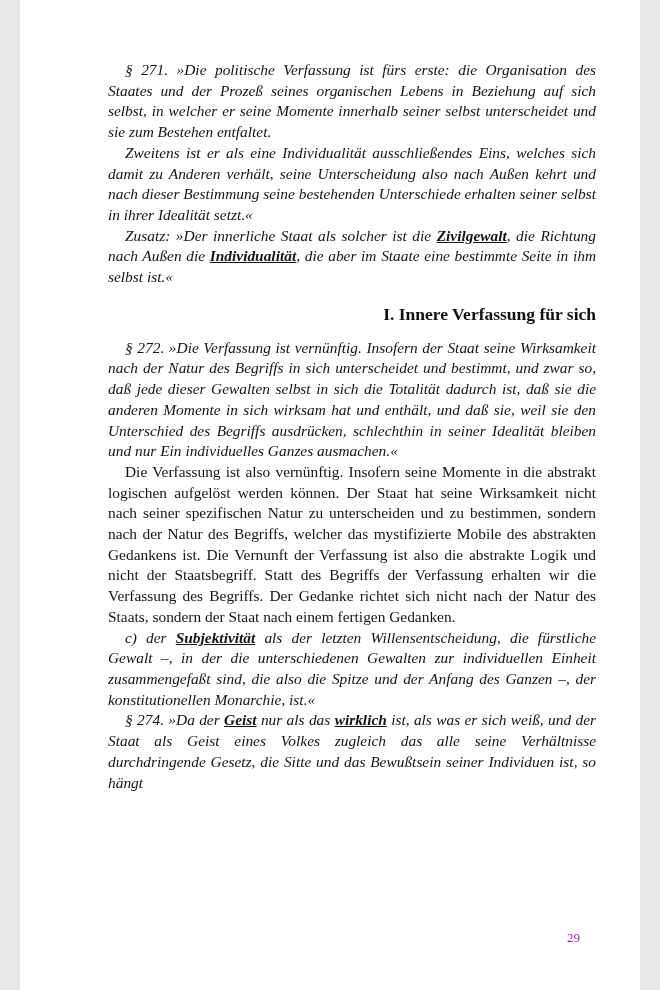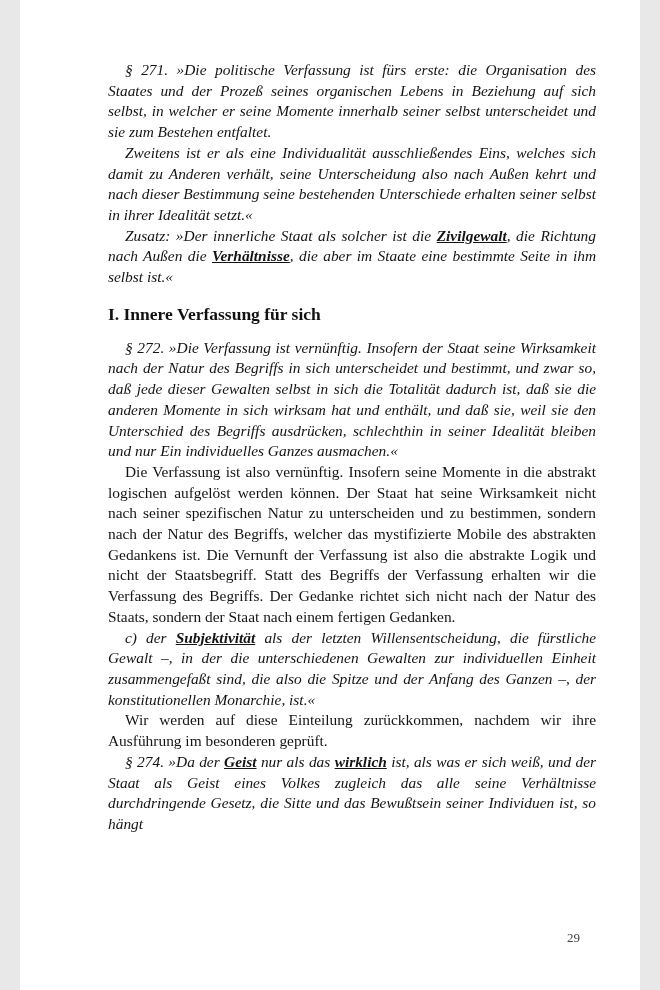--- a/index.html
+++ b/index.html
@@ -31,44 +31,43 @@
     hyphens: none;
   }
   p.para.indent {
     text-indent: 17px;
   }
   .run.italic { font-style: italic; }
   .run.bold-italic { font-style: italic; font-weight: bold; text-decoration: underline; }
   .run.roman { font-style: normal; }
   h2.section-heading {
     margin: 15px 0 13px 0;
-    text-align: left;
+    text-align: right;
     font-size: 17.5px;
     line-height: 22px;
     font-weight: bold;
     font-style: normal;
     color: #111111;
   }
   .page-number {
     position: absolute;
     right: 60px;
     bottom: 44px;
     font-size: 13px;
-    color: #404040;
+    color: #a21caf;
   }
 </style>
 </head>
 <body>
 
 <div class="page">
   <div class="text-block" id="doc-body">
       <p class="para indent"><span class="run italic">§ 271. »Die politische Verfassung ist fürs erste: die Organisation des Staates und der Prozeß seines organischen Lebens in Beziehung auf sich selbst, in welcher er seine Momente innerhalb seiner selbst unterscheidet und sie zum Bestehen entfaltet.</span></p>
       <p class="para indent"><span class="run italic">Zweitens ist er als eine Individualität ausschließendes Eins, welches sich damit zu Anderen verhält, seine Unterscheidung also nach Außen kehrt und nach dieser Bestimmung seine bestehenden Unterschiede erhalten seiner selbst in ihrer Idealität setzt.«</span></p>
-      <p class="para indent"><span class="run italic">Zusatz: »Der innerliche Staat als solcher ist die </span><span class="run bold-italic">Zivilgewalt</span><span class="run italic">, die Richtung nach Außen die </span><span class="run bold-italic">Verhältnisse</span><span class="run italic">, die aber im Staate eine bestimmte Seite in ihm selbst ist.«</span></p>
+      <p class="para indent"><span class="run italic">Zusatz: »Der innerliche Staat als solcher ist die </span><span class="run bold-italic">Zivilgewalt</span><span class="run italic">, die Richtung nach Außen die </span><span class="run bold-italic">Individualität</span><span class="run italic">, die aber im Staate eine bestimmte Seite in ihm selbst ist.«</span></p>
       <h2 class="section-heading">I. Innere Verfassung für sich</h2>
       <p class="para indent"><span class="run italic">§ 272. »Die Verfassung ist vernünftig. Insofern der Staat seine Wirksamkeit nach der Natur des Begriffs in sich unterscheidet und bestimmt, und zwar so, daß jede dieser Gewalten selbst in sich die Totalität dadurch ist, daß sie die anderen Momente in sich wirksam hat und enthält, und daß sie, weil sie den Unterschied des Begriffs ausdrücken, schlechthin in seiner Idealität bleiben und nur Ein individuelles Ganzes ausmachen.«</span></p>
       <p class="para indent"><span class="run roman">Die Verfassung ist also vernünftig. Insofern seine Momente in die abstrakt logischen aufgelöst werden können. Der Staat hat seine Wirksamkeit nicht nach seiner spezifischen Natur zu unterscheiden und zu bestimmen, sondern nach der Natur des Begriffs, welcher das mystifizierte Mobile des abstrakten Gedankens ist. Die Vernunft der Verfassung ist also die abstrakte Logik und nicht der Staatsbegriff. Statt des Begriffs der Verfassung erhalten wir die Verfassung des Begriffs. Der Gedanke richtet sich nicht nach der Natur des Staats, sondern der Staat nach einem fertigen Gedanken.</span></p>
       <p class="para indent"><span class="run italic">c) der </span><span class="run bold-italic">Subjektivität</span><span class="run italic"> als der letzten Willensentscheidung, die fürstliche Gewalt –, in der die unterschiedenen Gewalten zur individuellen Einheit zusammengefaßt sind, die also die Spitze und der Anfang des Ganzen –, der konstitutionellen Monarchie, ist.«</span></p>
-      <p class="para indent"><span class="run roman">Wir werden auf diese Einteilung zurückkommen, nachdem wir ihre Ausführung im besonderen geprüft.</span></p>
       <p class="para indent"><span class="run italic">§ 274. »Da der </span><span class="run bold-italic">Geist</span><span class="run italic"> nur als das </span><span class="run bold-italic">wirklich</span><span class="run italic"> ist, als was er sich weiß, und der Staat als Geist eines Volkes zugleich das alle seine Verhältnisse durchdringende Gesetz, die Sitte und das Bewußtsein seiner Individuen ist, so hängt</span></p>
     </div>
   <div class="page-number">29</div>
 </div>
 
 </body></html>

